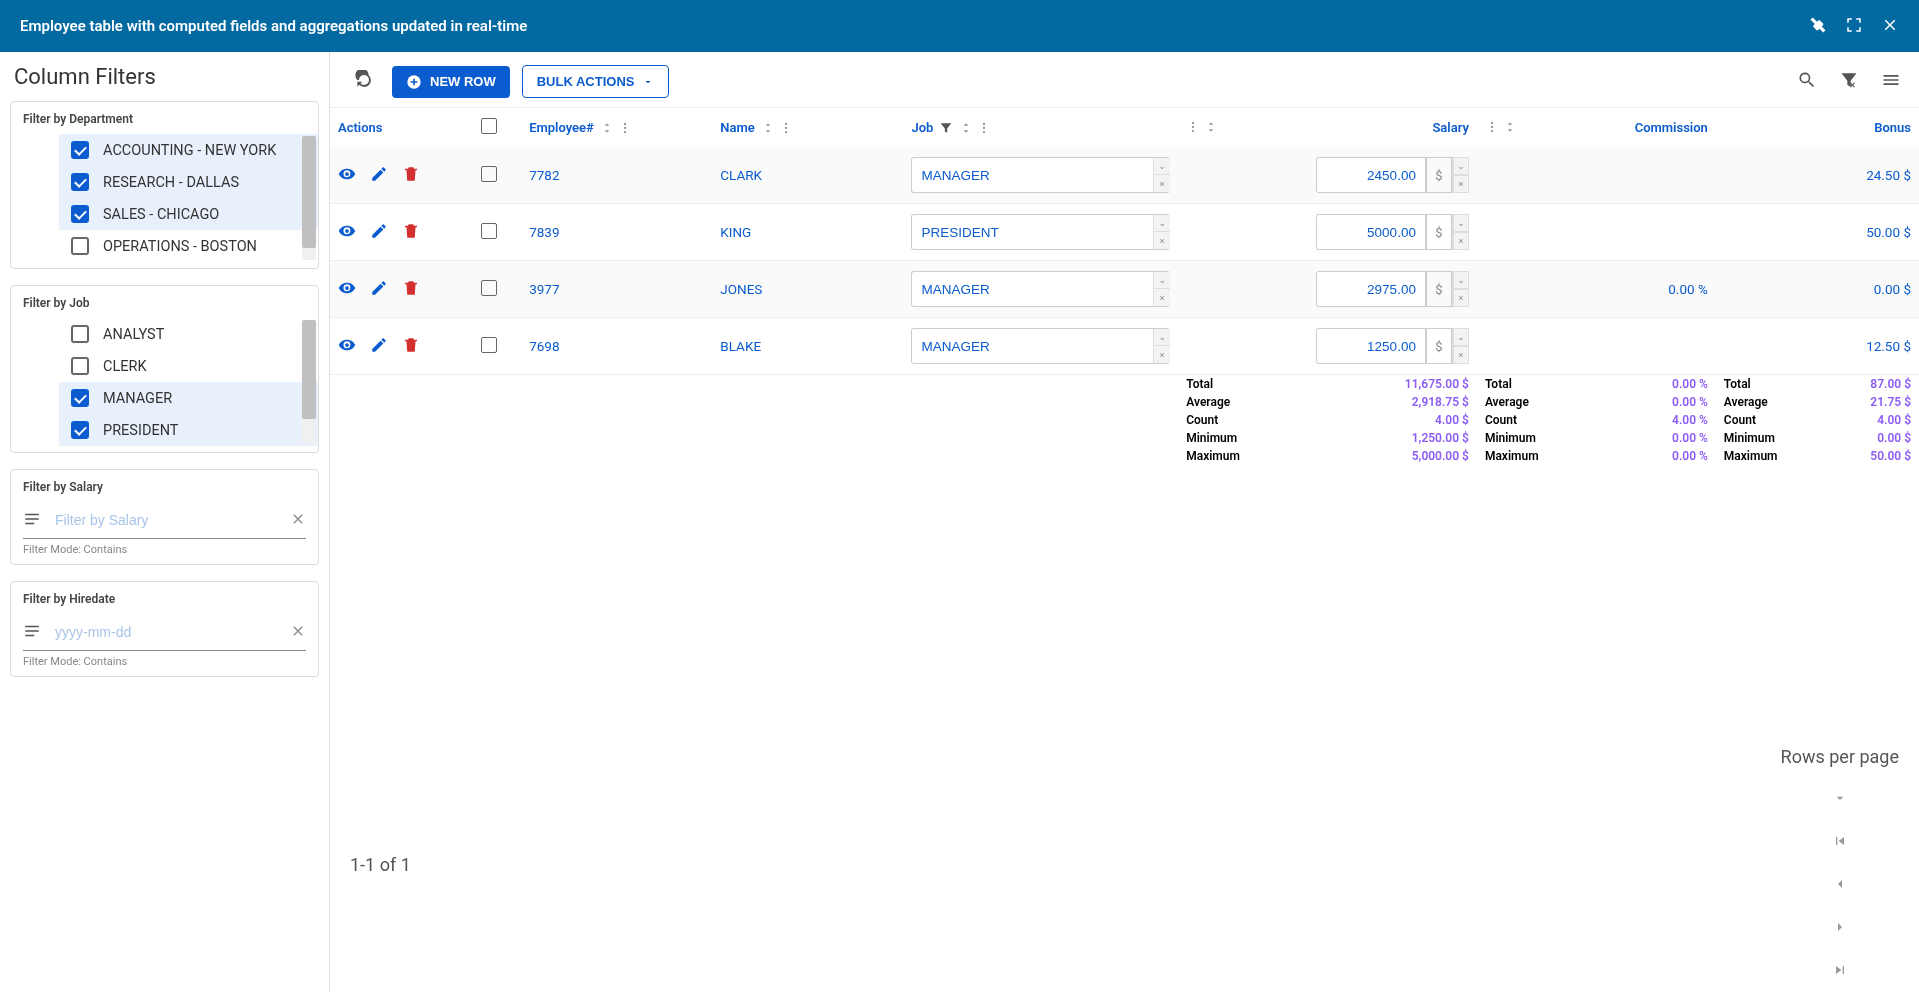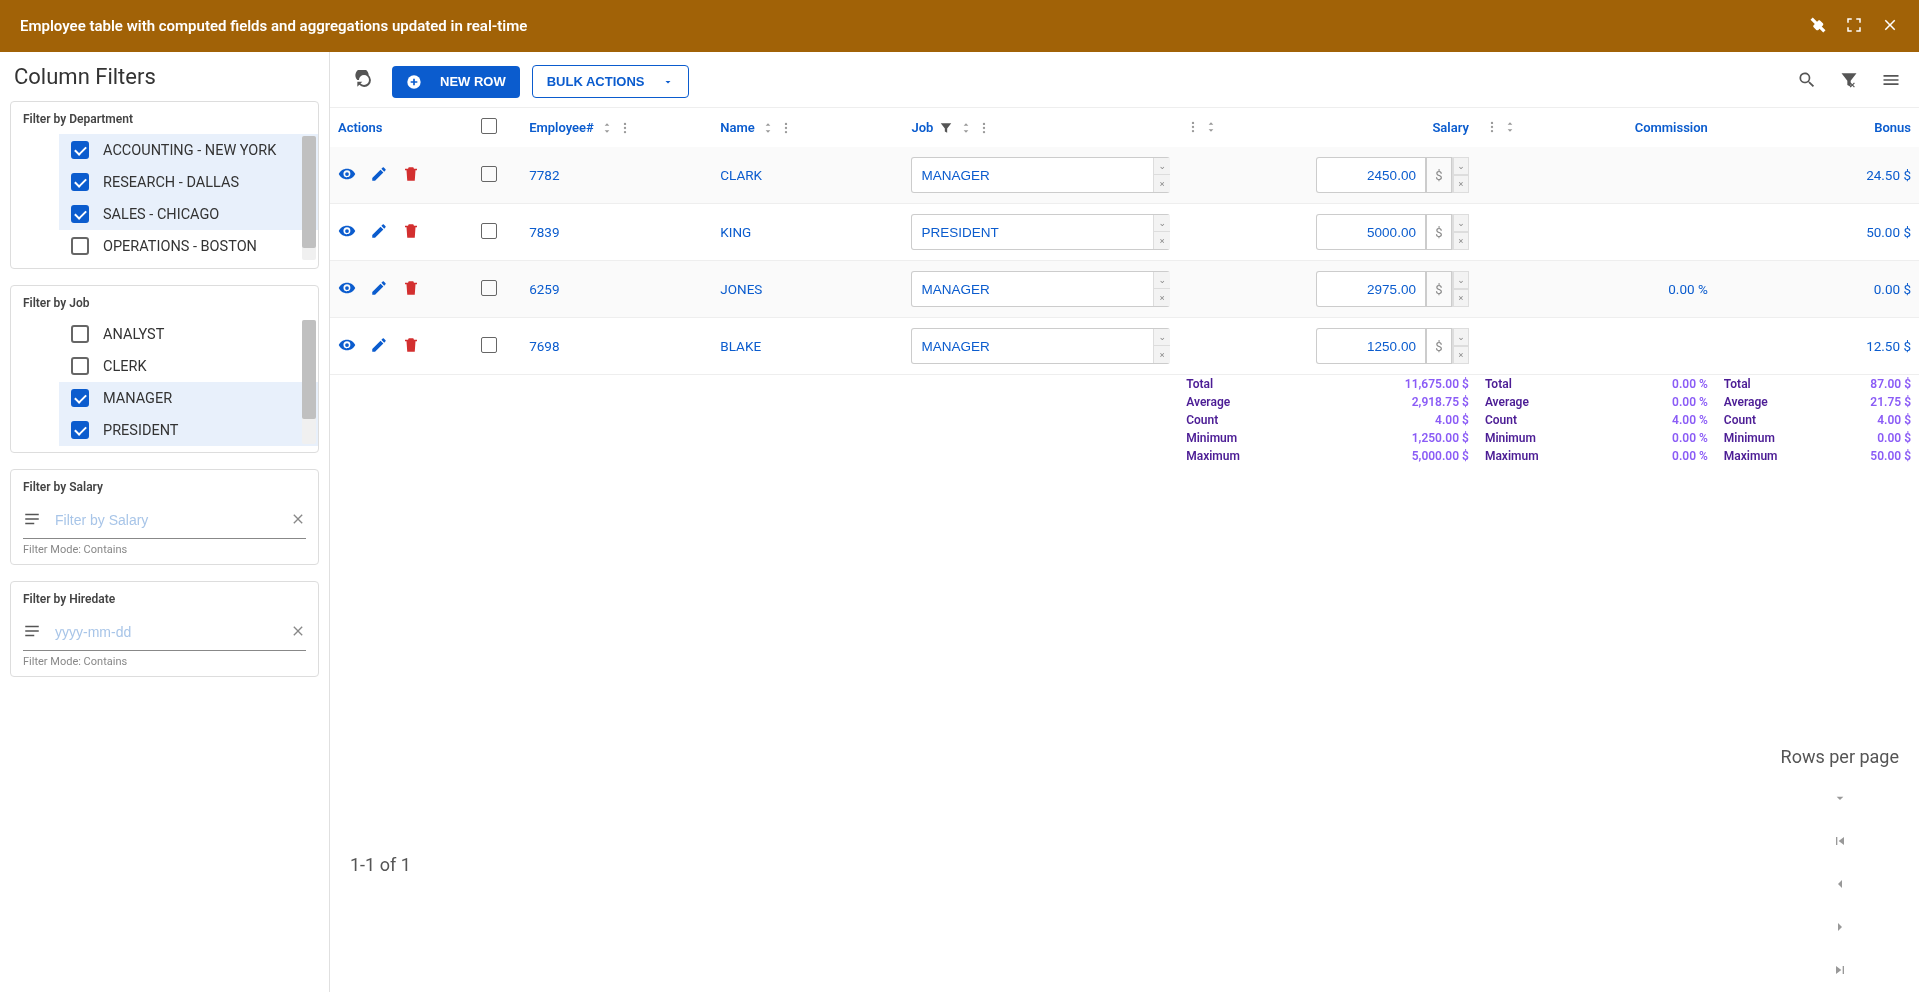--- a/index.html
+++ b/index.html
@@ -1,17 +1,17 @@
 <!DOCTYPE html>
 <html><head>
 <meta charset="utf-8">
 <style>
 * { box-sizing: border-box; margin: 0; padding: 0; }
 body { font-family: -apple-system, BlinkMacSystemFont, 'Segoe UI', Roboto, Arial, sans-serif; font-size: 14px; background: #fff; color: #333; }
-.topbar { background: #a16207; color: #fff; height: 52px; display: flex; align-items: center; padding: 0 20px; justify-content: space-between; }
+.topbar { background: #0369a1; color: #fff; height: 52px; display: flex; align-items: center; padding: 0 20px; justify-content: space-between; }
 .topbar-title { font-weight: 600; font-size: 15px; }
 .topbar-icons { display: flex; gap: 18px; }
 .topbar-icons svg { width: 18px; height: 18px; fill: #fff; cursor: pointer; }
 .main { display: flex; height: calc(100vh - 52px); }
 .sidebar { width: 330px; padding: 12px 10px; border-right: 1px solid #e0e0e0; overflow-y: auto; }
 .sidebar h2 { font-size: 22px; font-weight: 400; margin-bottom: 12px; padding-left: 4px; }
 .filter-card { border: 1px solid #ddd; border-radius: 4px; margin-bottom: 16px; padding: 10px 0 6px 0; position: relative; }
 .filter-card-title { font-size: 12px; font-weight: 600; color: #444; padding: 0 12px 8px 12px; }
 .filter-list { max-height: 140px; overflow-y: auto; position: relative; margin-left: 48px; }
 .filter-item { display: flex; align-items: center; padding: 7px 12px; cursor: pointer; font-size: 14.5px; }
@@ -24,21 +24,21 @@
 .filter-input-row { display: flex; align-items: center; padding: 4px 12px; }
 .filter-input-row .flt-icon { margin-right: 14px; }
 .filter-input-row input { border: none; outline: none; flex: 1; font-size: 14px; padding: 6px 0; color: #333; }
 .filter-input-row input::placeholder { color: #a8c5e8; }
 .filter-input-underline { border-top: 1px solid #888; margin: 0 12px; }
 .filter-input-clear { cursor: pointer; }
 .filter-mode { font-size: 11px; color: #888; padding: 4px 12px 2px 12px; }
 .content { flex: 1; display: flex; flex-direction: column; padding: 0; }
 .toolbar { display: flex; align-items: center; padding: 12px 18px 8px 18px; gap: 10px; }
 .toolbar-left { display: flex; align-items: center; gap: 12px; flex: 1; }
-.btn { border-radius: 4px; font-weight: 600; font-size: 13px; padding: 8px 14px; cursor: pointer; display: inline-flex; align-items: center; gap: 18px; border: none; }
+.btn { border-radius: 4px; font-weight: 600; font-size: 13px; padding: 8px 14px; cursor: pointer; display: inline-flex; align-items: center; gap: 8px; border: none; }
 .btn-primary { background: #0b5cce; color: #fff; }
 .btn-outline { background: #fff; color: #0b5cce; border: 1px solid #0b5cce; }
 .refresh-btn { background: none; border: none; cursor: pointer; padding: 6px; }
 .toolbar-right { display: flex; gap: 22px; }
 .toolbar-right svg { width: 20px; height: 20px; fill: #555; cursor: pointer; }
 .grid-wrap { flex: 1; overflow: auto; border-top: 1px solid #eee; }
 table.grid { width: 100%; border-collapse: collapse; }
 .grid th { text-align: left; font-weight: 600; font-size: 13px; color: #0b5cce; padding: 10px 8px; white-space: nowrap; }
 .grid th.right, .grid td.right { text-align: right; }
 .grid th .hdr { display: inline-flex; align-items: center; gap: 6px; }
@@ -54,21 +54,21 @@
 .select-cell input { border: none; outline: none; flex: 1; padding: 0 10px; font-size: 13.5px; color: #0b5cce; background: transparent; }
 .select-cell .sel-btns { display: flex; flex-direction: column; border-left: 1px solid #ddd; }
 .select-cell .sel-btns span { width: 16px; height: 17px; font-size: 9px; color: #888; display: flex; align-items: center; justify-content: center; cursor: pointer; background: #f3f3f3; }
 .select-cell .sel-btns span:first-child { border-bottom: 1px solid #ddd; }
 .salary-cell { display: flex; align-items: center; height: 36px; }
 .salary-input { box-shadow: inset 0 0 0 1px #ccc; border-radius: 3px 0 0 3px; border: none; outline: none; width: 110px; text-align: right; padding: 0 10px; height: 100%; font-size: 13.5px; color: #0b5cce; }
 .salary-unit { box-shadow: inset 0 0 0 1px #ccc; height: 100%; width: 26px; display: flex; align-items: center; justify-content: center; color: #888; font-size: 13px; }
 .sel-btns2 { display: flex; flex-direction: column; border-left: 1px solid #ddd; }
 .sel-btns2 span { width: 16px; height: 18px; font-size: 9px; color: #888; display: flex; align-items: center; justify-content: center; cursor: pointer; background: #f3f3f3; box-shadow: inset 0 0 0 1px #ddd; }
 .agg-row td { padding: 2px 8px; font-size: 12px; font-weight: 600; }
-.agg-label { color: #4c1d95; text-align: left; }
+.agg-label { color: #000000; text-align: left; }
 .agg-val { color: #8b5cf6; text-align: right; }
 .footer { display: flex; align-items: center; justify-content: space-between; padding: 10px 20px; font-size: 18px; color: #555; }
 .footer-right { display: flex; align-items: center; gap: 22px; flex-direction: column; }
 .footer-right svg { width: 16px; height: 16px; fill: #999; cursor: pointer; }
 </style>
 </head>
 <body>
 
 <div class="topbar">
   <div class="topbar-title">Employee table with computed fields and aggregations updated in real-time</div>
@@ -361,21 +361,21 @@
                     </svg></span>
       <span><svg viewBox="0 0 24 24" fill="#0b5cce">
                       <path d="M3 17.25V21h3.75L17.8 9.94l-3.75-3.75L3 17.25zM20.7 7c.4-.4.4-1 0-1.4l-2.3-2.3c-.4-.4-1-.4-1.4 0l-1.8 1.8 3.75 3.75L20.7 7z"></path>
                     </svg></span>
       <span><svg viewBox="0 0 24 24" fill="#d32f2f">
                       <path d="M6 7h12l-1 14H7L6 7zm3-4h6l1 2h4v2H4V5h4l1-2z"></path>
                     </svg></span>
     </div>
               </td>
     <td><span class="row-chk"></span></td>
-    <td><span>6259</span></td>
+    <td><span>3977</span></td>
     <td><span>JONES</span></td>
     <td>
                 <div class="select-cell">
                   <input value="MANAGER" style="">
                   <div class="sel-btns">
                     <span>⌄</span>
                     <span>×</span>
                   </div>
                 </div>
               </td>

